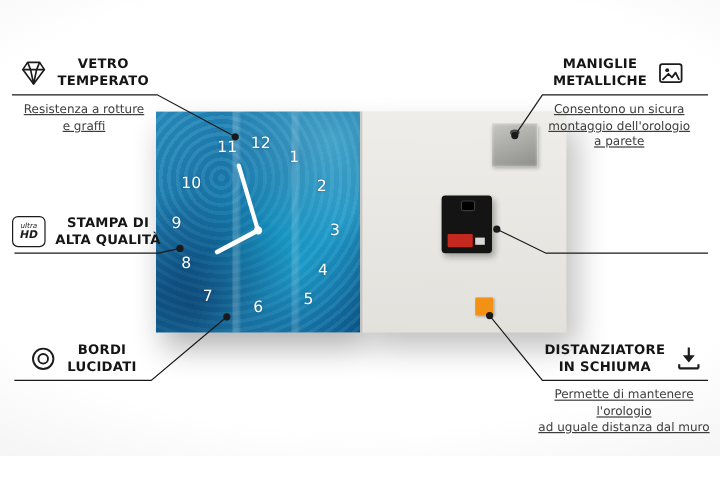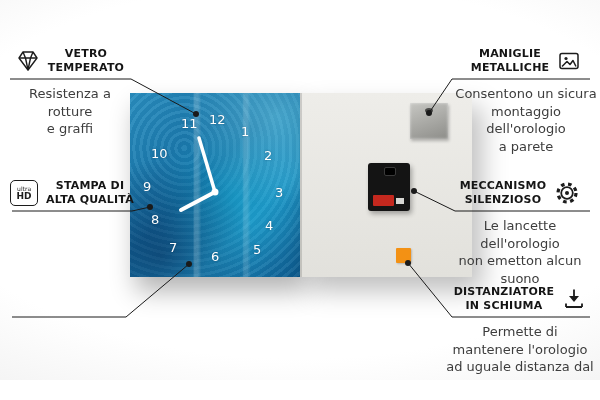--- a/index.html
+++ b/index.html
@@ -4,31 +4,31 @@
 <style>
   html,body{margin:0;padding:0;background:#fff;}
   .stage{position:relative;width:600px;height:380px;overflow:hidden;
     font-family:"DejaVu Sans", sans-serif;
     background:radial-gradient(ellipse 120% 95% at 50% 45%, #ffffff 52%, #efefef 82%, #e3e3e3 100%);}
   
   .callout{position:absolute;}
   .head{display:flex;align-items:center;justify-content:center;gap:8px;height:34px;}
   .title{font-weight:bold;font-size:11px;line-height:1.25;letter-spacing:.2px;color:#151515;
     white-space:pre-line;text-align:center;}
-  .desc{margin-top:7px;font-size:13px;line-height:1.35;color:#3d3d3d;white-space:pre-line;text-align:center;}
+  .desc{margin-top:7px;font-size:10px;line-height:1.35;color:#3d3d3d;white-space:pre-line;text-align:center;text-decoration:underline;}
   .icon{flex:0 0 auto;display:flex;align-items:center;justify-content:center;}
   .icon svg{display:block;}
   .uhd{width:26px;height:24px;border:1.5px solid #1c1c1c;border-radius:5px;display:flex;
-    flex-direction:column;align-items:center;justify-content:center;line-height:1;color:#1c1c1c;}
+    flex-direction:column;align-items:center;justify-content:center;line-height:1;color:#1c1c1c;font-style:italic;}
   .uhd .u{font-size:6px;}
   .uhd .h{font-size:9px;font-weight:bold;}
   .c-l1{left:6px;top:44px;width:128px;}
   .c-l2{left:6px;top:176px;width:132px;}
   .c-l3{left:6px;top:282px;width:126px;}
-  .c-r1{left:452px;top:44px;width:148px;}
+  .c-r1{left:442px;top:44px;width:148px;}
   .c-r2{left:446px;top:176px;width:148px;}
   .c-r3{left:446px;top:282px;width:148px;}
   
   .clock-front{position:absolute;left:130px;top:93px;width:170px;height:184px;
     background:
       radial-gradient(circle at 18% 88%, rgba(6,38,82,.55), transparent 45%),
       radial-gradient(circle at 85% 12%, rgba(130,225,245,.45), transparent 42%),
       radial-gradient(circle at 60% 58%, rgba(22,165,205,.55), transparent 52%),
       repeating-radial-gradient(circle at 32% 30%, rgba(255,255,255,.06) 0 3px, rgba(0,20,50,.06) 3px 7px),
       linear-gradient(135deg,#2a8fc0,#1470a5 45%,#2196c8 70%,#0c5a8e);
@@ -134,54 +134,49 @@
           <span class="u">ultra</span>
           <span class="h">HD</span>
         </span>
       </span>
       <span class="title">STAMPA DI
 ALTA QUALITÀ</span>
     </div>
   </div>
 
   <div class="callout c-l3">
+    <div class="head">
+      <span class="icon">
+        <svg width="24" height="24" viewBox="0 0 24 24" fill="none" stroke="#1c1c1c" stroke-width="1.6">
+          <circle cx="12" cy="12" r="8.5"></circle>
+          <circle cx="12" cy="12" r="4"></circle>
+        </svg>
+      </span>
+      <span class="title">BORDI
+LUCIDATI</span>
+    </div>
   </div>
 
   <div class="callout c-r1">
     <div class="head">
       <span class="title">MANIGLIE
 METALLICHE</span>
       <span class="icon">
         <svg width="24" height="24" viewBox="0 0 24 24" fill="none" stroke="#1c1c1c" stroke-width="1.5" stroke-linejoin="round">
           <rect x="3" y="4.5" width="18" height="15" rx="2"></rect>
           <circle cx="9" cy="9.5" r="1.6" fill="#1c1c1c" stroke="none"></circle>
           <path d="M5 17.5 L10 12.5 L13 15.5 L16 11.5 L19 17.5"></path>
         </svg>
       </span>
     </div>
     <div class="desc">Consentono un sicura
 montaggio dell'orologio
 a parete</div>
   </div>
 
-  <div class="callout c-r2">
-    <div class="head">
-      <span class="title">MECCANISMO
-SILENZIOSO</span>
-      <span class="icon">
-        <svg width="26" height="26" viewBox="0 0 26 26" fill="none" stroke="#1c1c1c">
-          <circle cx="13" cy="13" r="9" stroke-width="3.2" stroke-dasharray="3.6 3.6"></circle>
-          <circle cx="13" cy="13" r="5.8" stroke-width="1.8"></circle>
-          <circle cx="13" cy="13" r="2" fill="#1c1c1c" stroke="none"></circle>
-        </svg>
-      </span>
-    </div>
-    <div class="desc">Le lancette dell'orologio
-non emetton alcun suono</div>
-  </div>
 
   <div class="callout c-r3">
     <div class="head">
       <span class="title">DISTANZIATORE
 IN SCHIUMA</span>
       <span class="icon">
         <svg width="24" height="24" viewBox="0 0 24 24" fill="none" stroke="#1c1c1c" stroke-width="1.8">
           <path d="M12 2.5 V11"></path>
           <path d="M7 9 L12 15 L17 9 Z" fill="#1c1c1c" stroke="none"></path>
           <path d="M4 20 H20 M4 20 V16.5 M20 20 V16.5"></path>

